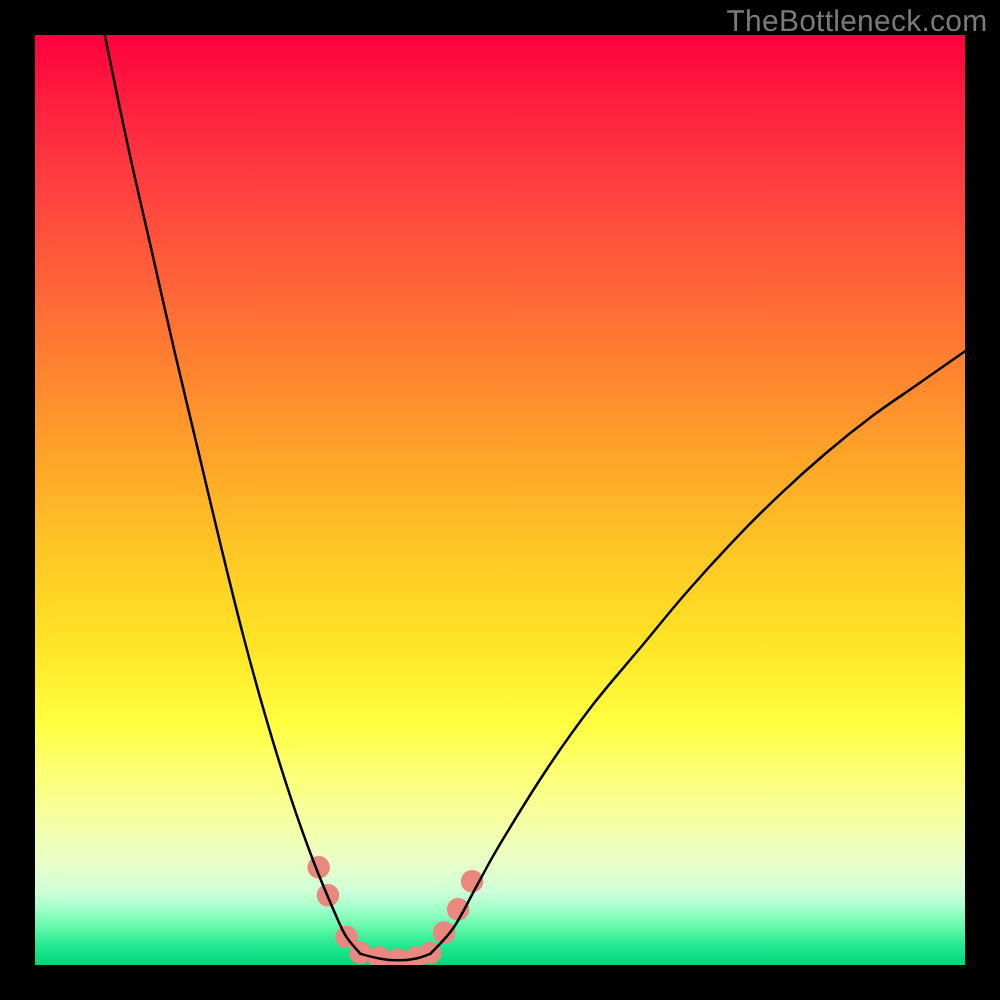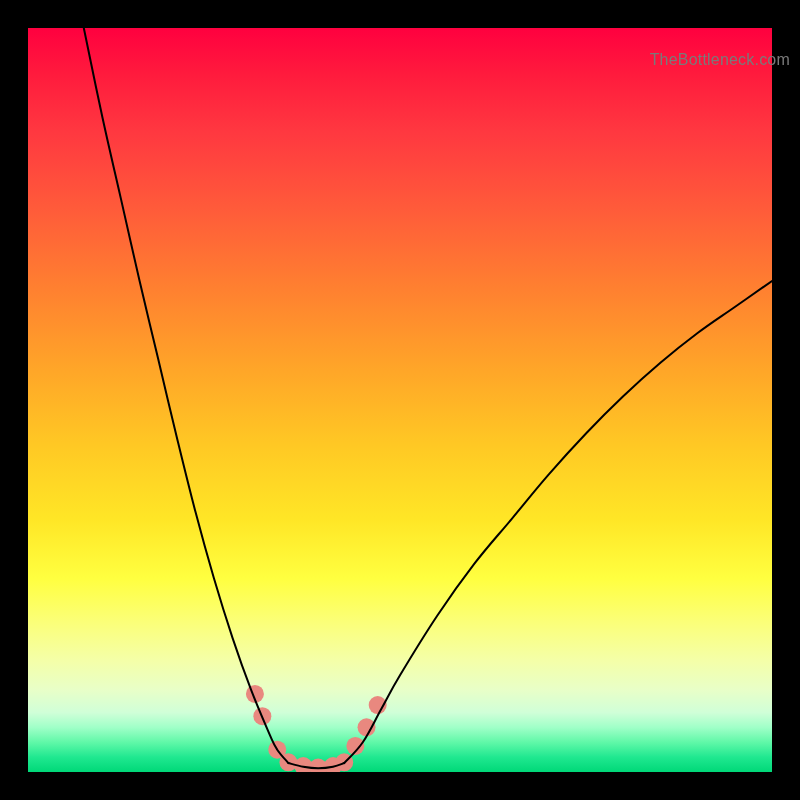--- a/index.html
+++ b/index.html
@@ -59,24 +59,23 @@
     top: 0;
     left: 0;
     width: 744px;
     height: 744px;
   }
   .watermark {
     position: absolute;
     top: 4px;
     right: 10px;
     color: #7a7a7a;
-    font-size: 16px;
+    font-size: 24px;
     font-weight: 500;
     letter-spacing: 0.2px;
-    margin-top: 47px;
   }
 </style>
 </head>
 <body>
 
 <div class="frame">
 
   <div class="plot-area">
     <div class="gradient"></div>
 

